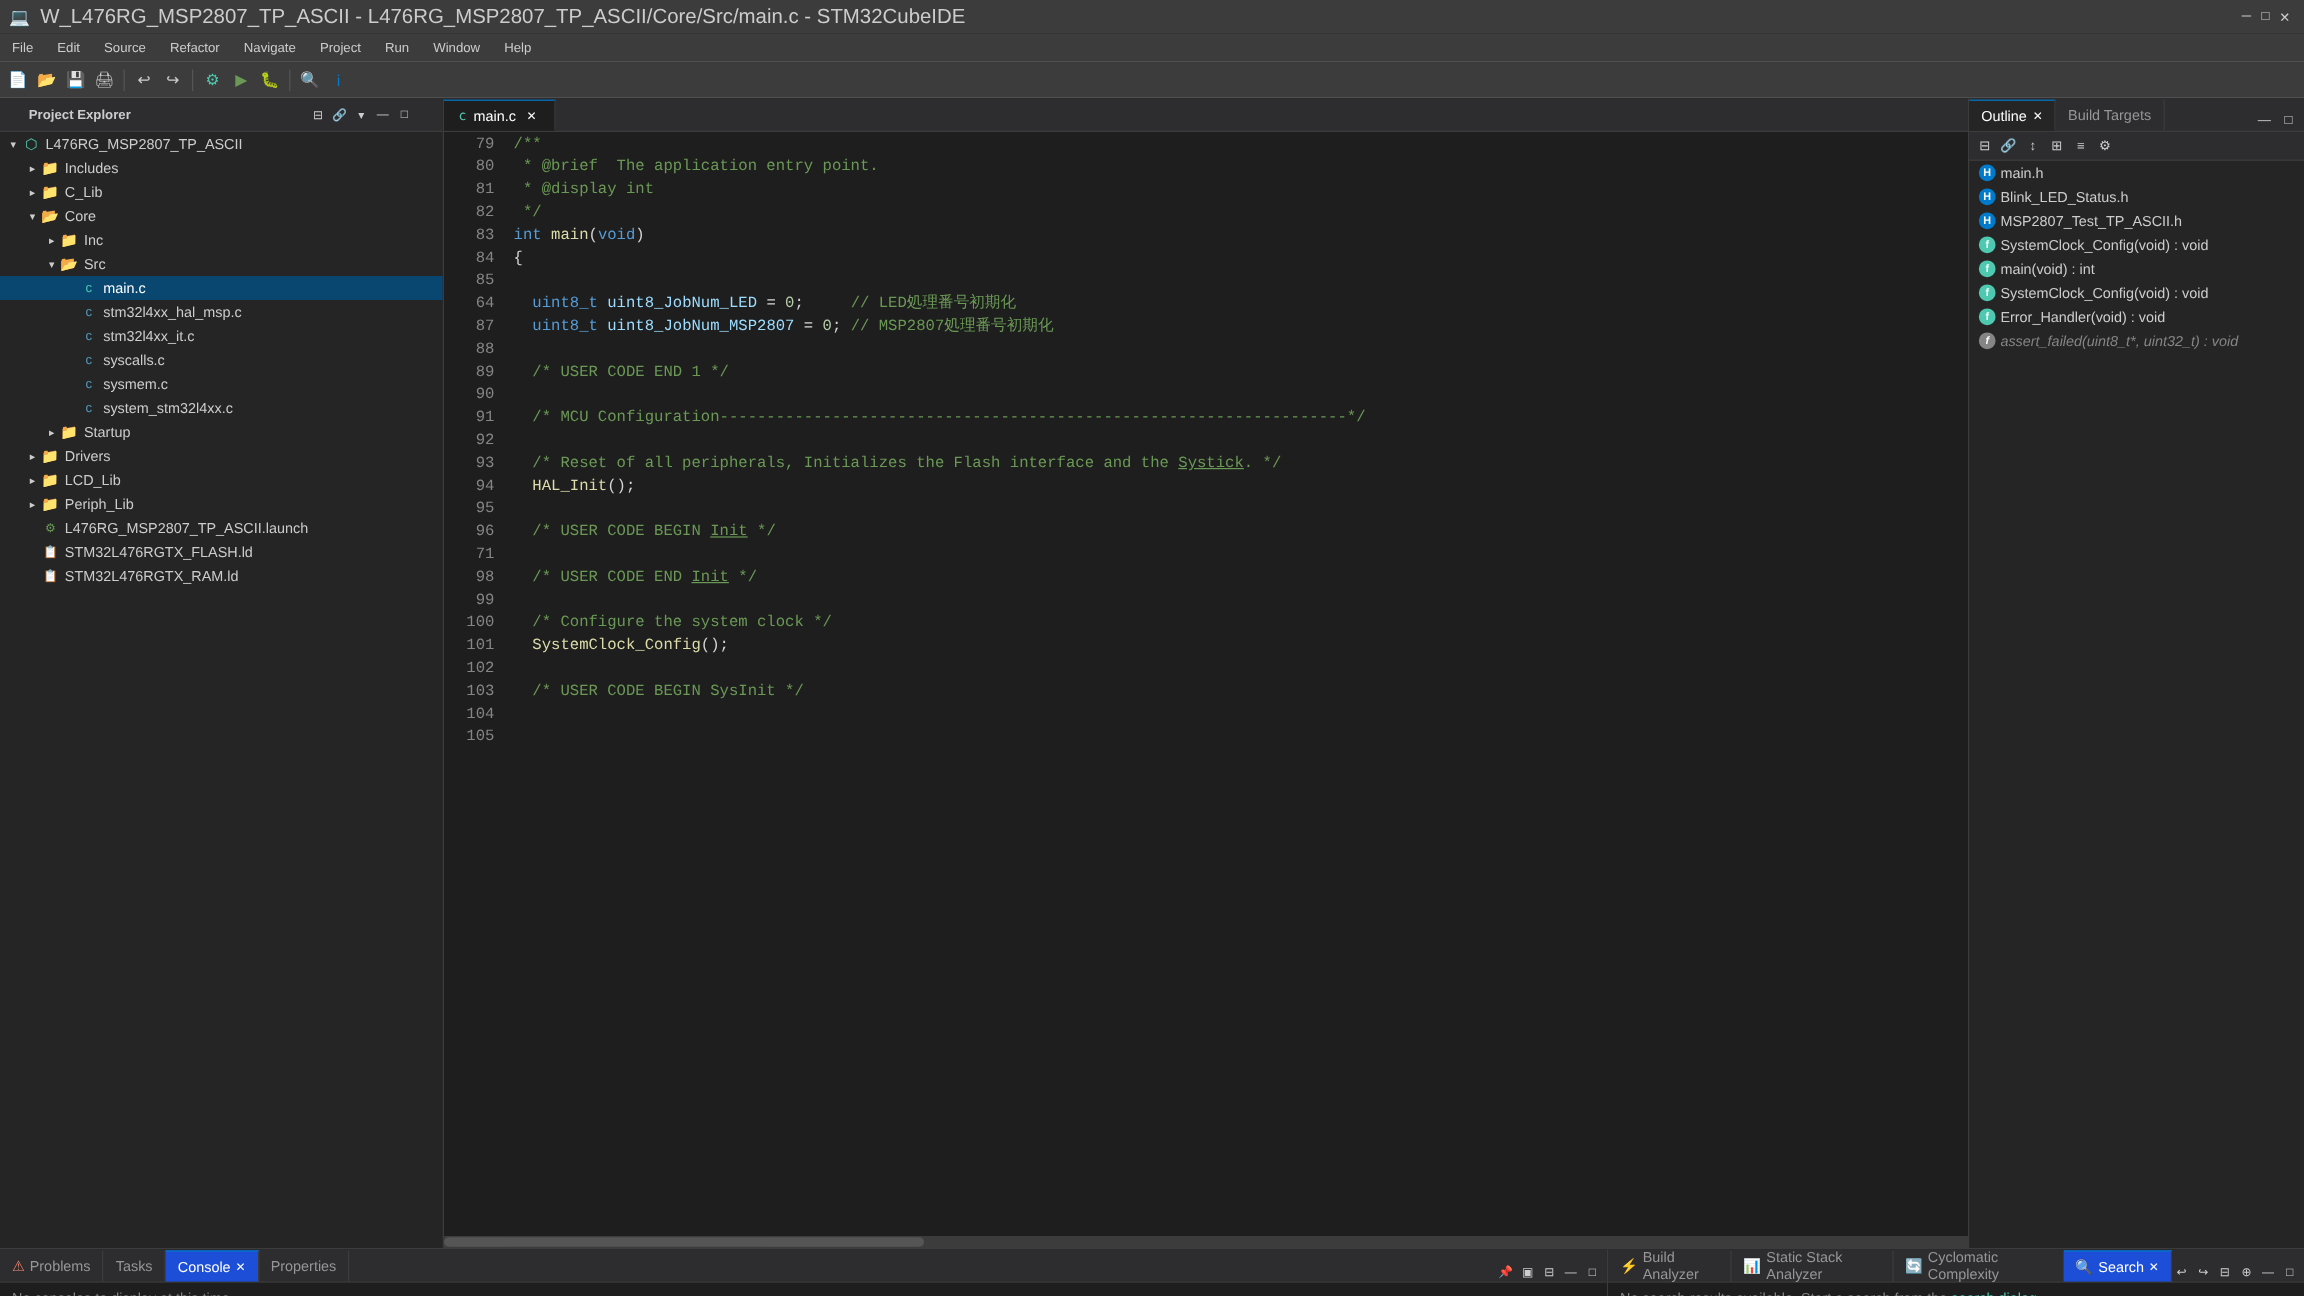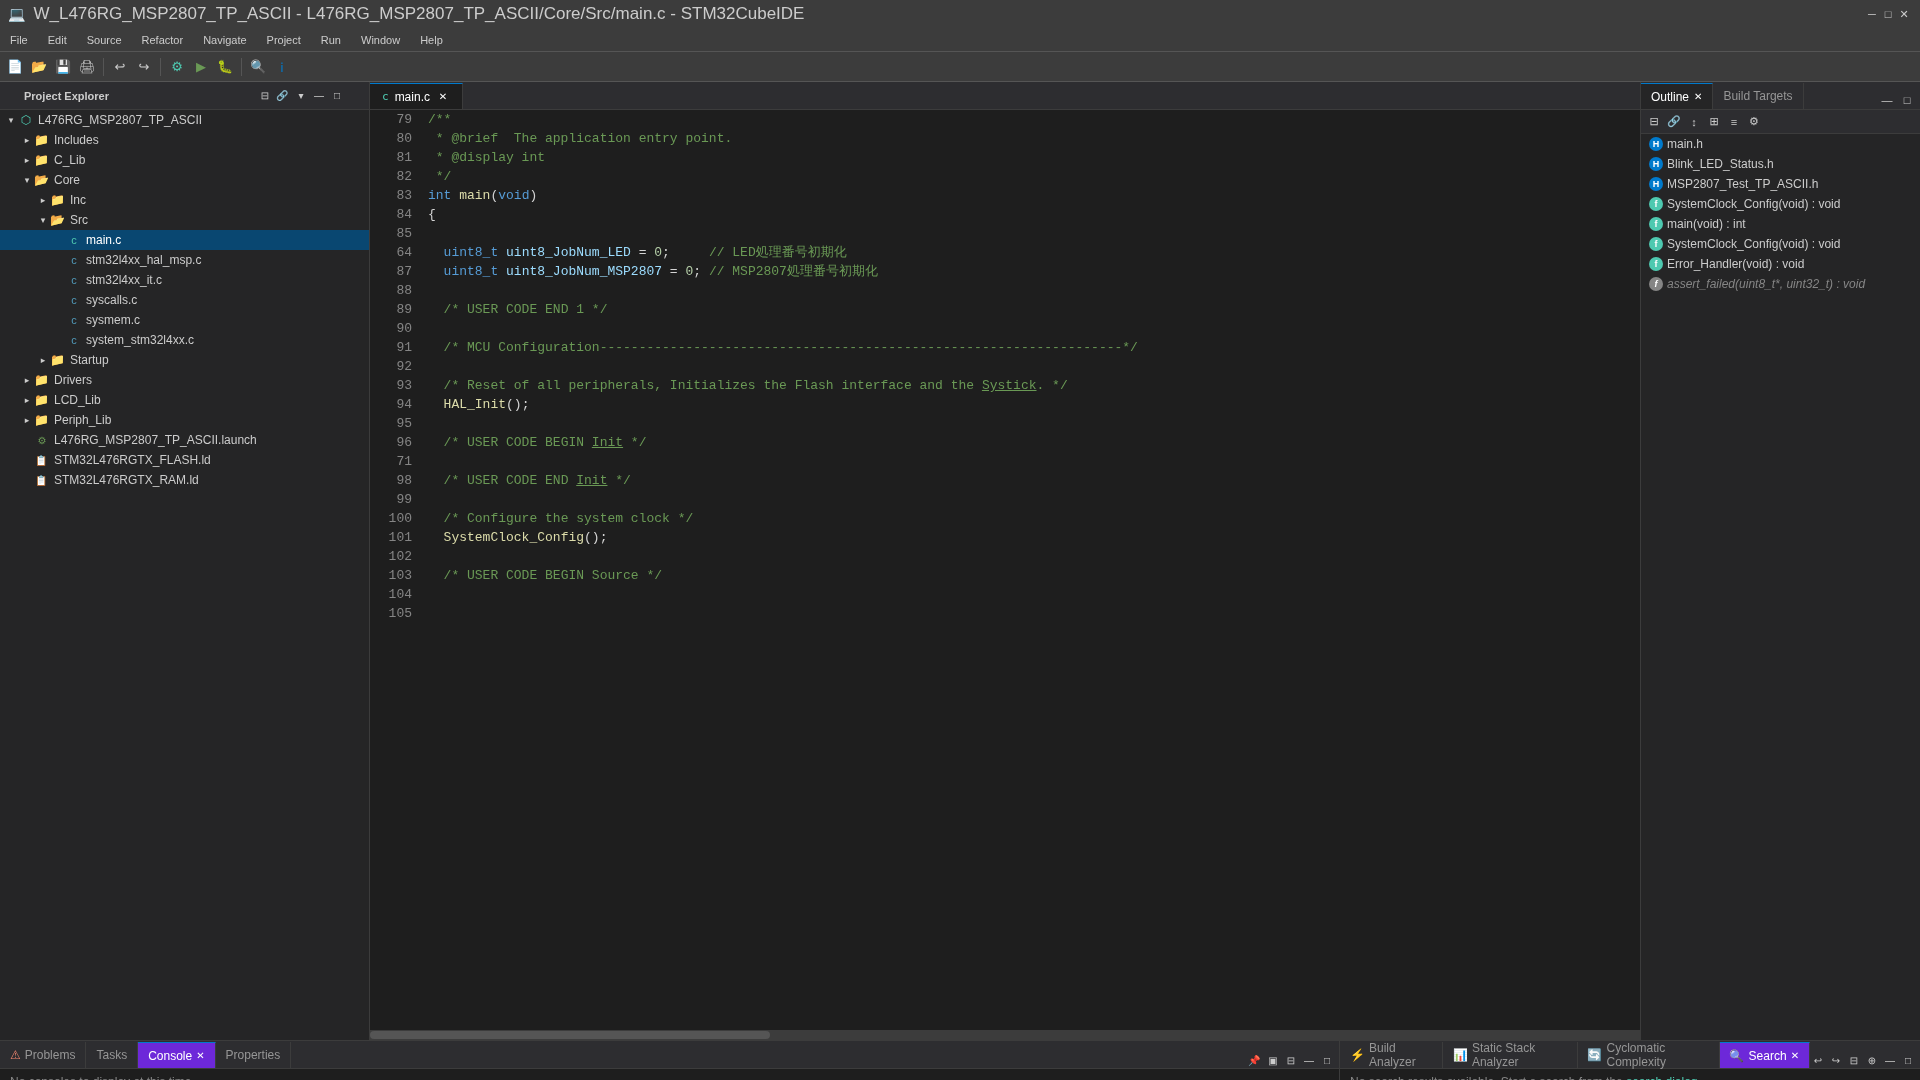--- a/index.html
+++ b/index.html
@@ -356,21 +356,21 @@
       display: flex;
       align-items: center;
       padding: 0 10px;
       cursor: pointer;
       font-size: 12px;
       color: #969696;
       border-right: 1px solid #3c3c3c;
       gap: 4px;
     }
     .bottom-tab.active {
-      background: #6d28d9;
+      background: #1d4ed8;
       color: #ffffff;
       border-top: 1px solid #007acc;
       align-items: center;
     }
     .bottom-tab-close {
       font-size: 10px;
       cursor: pointer;
     }
     .bottom-content {
       flex: 1;
@@ -658,21 +658,21 @@
         <div class="code-line"><span class="c-normal">  </span><span class="c-comment">/* USER CODE END </span><span class="c-normal" style="text-decoration:underline; color:#6a9955;">Init</span><span class="c-comment"> */</span></div>
 
         <div class="code-line"></div>
 
         <div class="code-line"><span class="c-normal">  </span><span class="c-comment">/* Configure the system clock */</span></div>
 
         <div class="code-line"><span class="c-normal">  </span><span class="c-func">SystemClock_Config</span><span class="c-normal">();</span></div>
 
         <div class="code-line"></div>
 
-        <div class="code-line"><span class="c-normal">  </span><span class="c-comment">/* USER CODE BEGIN Source */</span></div>
+        <div class="code-line"><span class="c-normal">  </span><span class="c-comment">/* USER CODE BEGIN SysInit */</span></div>
 
         <div class="code-line"></div>
       </div>
     </div>
 
     <div style="height:10px; background:#3c3c3c; overflow:hidden; position:relative;">
       <div style="width:400px; height:8px; background:#555; border-radius:4px; position:absolute; left:0; top:1px;"></div>
     </div>
   </div>
 

